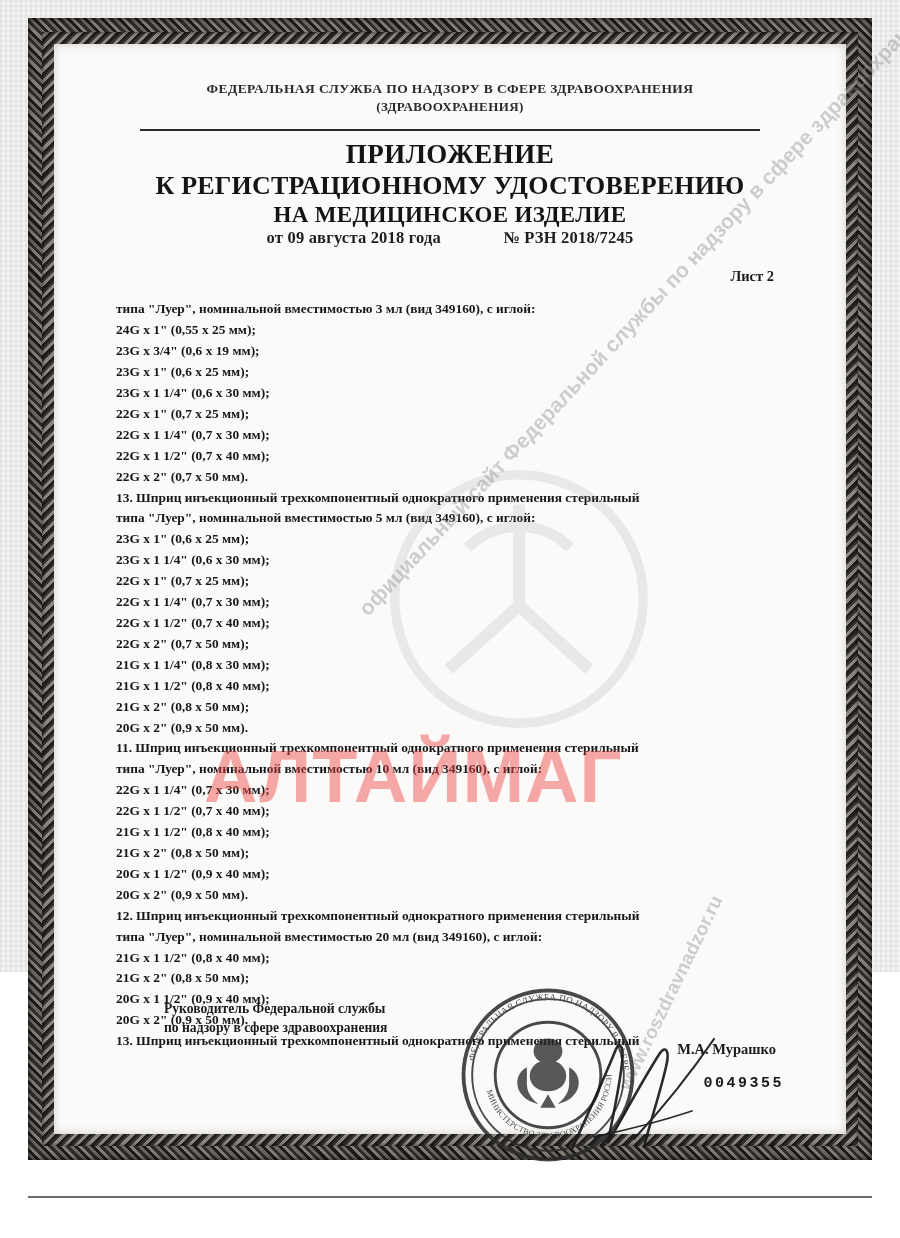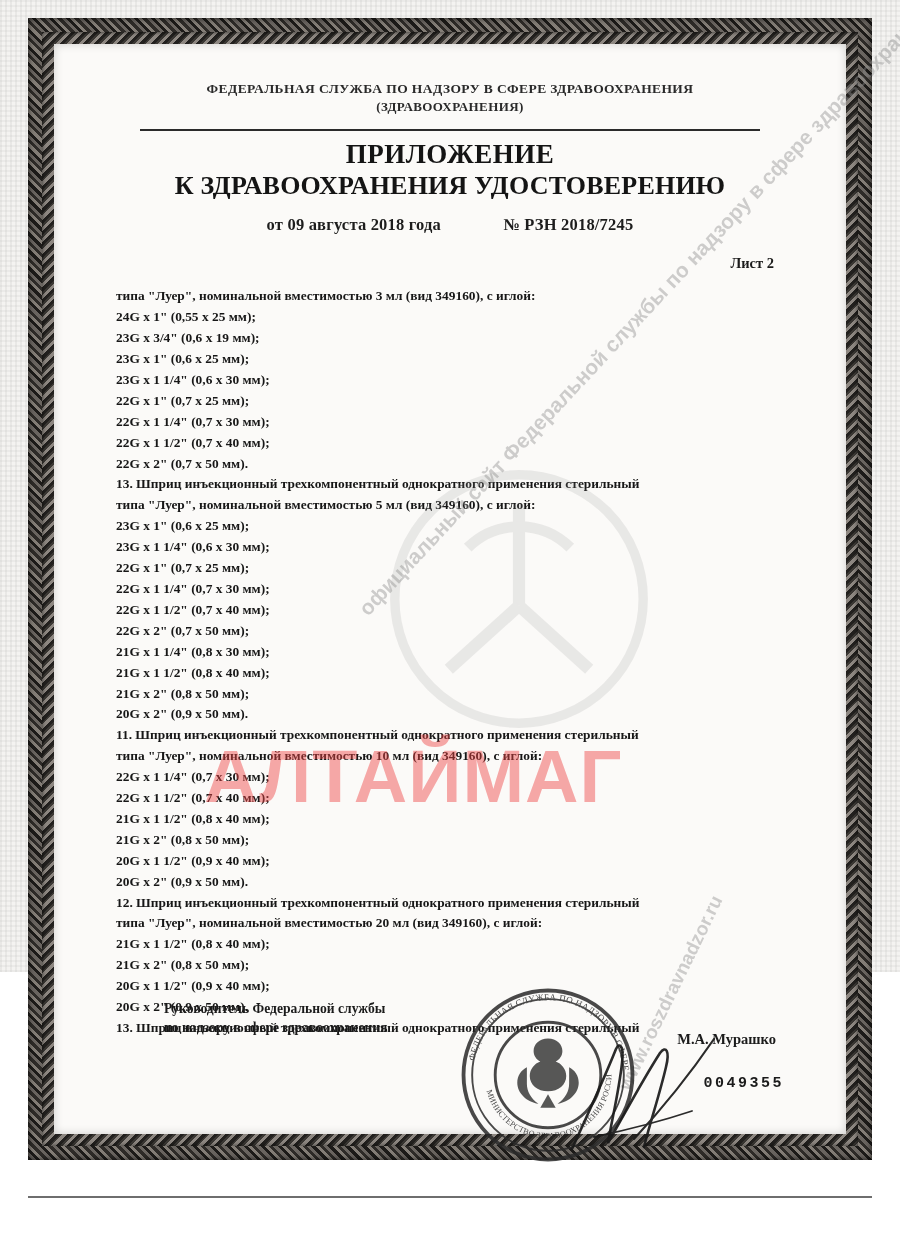--- a/index.html
+++ b/index.html
@@ -104,21 +104,20 @@
     text-align: center;
     font-weight: 700;
     line-height: 1.18;
     color: #141414;
   }
   .title .l1 { font-size: 27px; letter-spacing: .5px; }
   .title .l2 { font-size: 26px; letter-spacing: .2px; }
   .title .l3 { font-size: 23px; letter-spacing: .3px; }
 
   .meta {
-    margin-top: 14px;
     text-align: center;
     font-size: 16.5px;
     font-weight: 700;
     color: #1d1d1d;
   }
   .meta .date { letter-spacing: .2px; }
   .meta .number { margin-left: 58px; letter-spacing: .2px; }
 
   .sheet {
     margin-top: 20px;
@@ -149,21 +148,21 @@
     right: 62px;
     bottom: 96px;
     font-size: 13.6px;
     font-weight: 700;
     line-height: 1.45;
     margin-left: 48px;
   }
   .sig-name {
     position: absolute;
     right: 70px;
-    bottom: 86px;
+    bottom: 76px;
     font-size: 14.5px;
     font-weight: 700;
   }
   .doc-number {
     position: absolute;
     right: 62px;
     bottom: 42px;
     font-size: 15px;
     font-weight: 700;
     letter-spacing: 2.5px;
@@ -242,21 +241,22 @@
 
           <div class="agency">
             <div>ФЕДЕРАЛЬНАЯ СЛУЖБА ПО НАДЗОРУ В СФЕРЕ ЗДРАВООХРАНЕНИЯ</div>
             <div class="sub">(ЗДРАВООХРАНЕНИЯ)</div>
           </div>
 
           <div class="divider"></div>
 
           <div class="title">
             <div class="l1">ПРИЛОЖЕНИЕ</div>
-            <div class="l2">К ЗДРАВООХРАНЕНИЯ УДОСТОВЕРЕНИЮ</div>
+            <div class="l2">К РЕГИСТРАЦИОННОМУ УДОСТОВЕРЕНИЮ</div>
+            <div class="l3">НА МЕДИЦИНСКОЕ ИЗДЕЛИЕ</div>
           </div>
 
           <div class="meta">
             <span class="date">от  09 августа 2018 года</span>
             <span class="number">№  РЗН 2018/7245</span>
           </div>
 
           <div class="sheet">Лист  2</div>
 
           <div class="body-text" id="body-lines">

